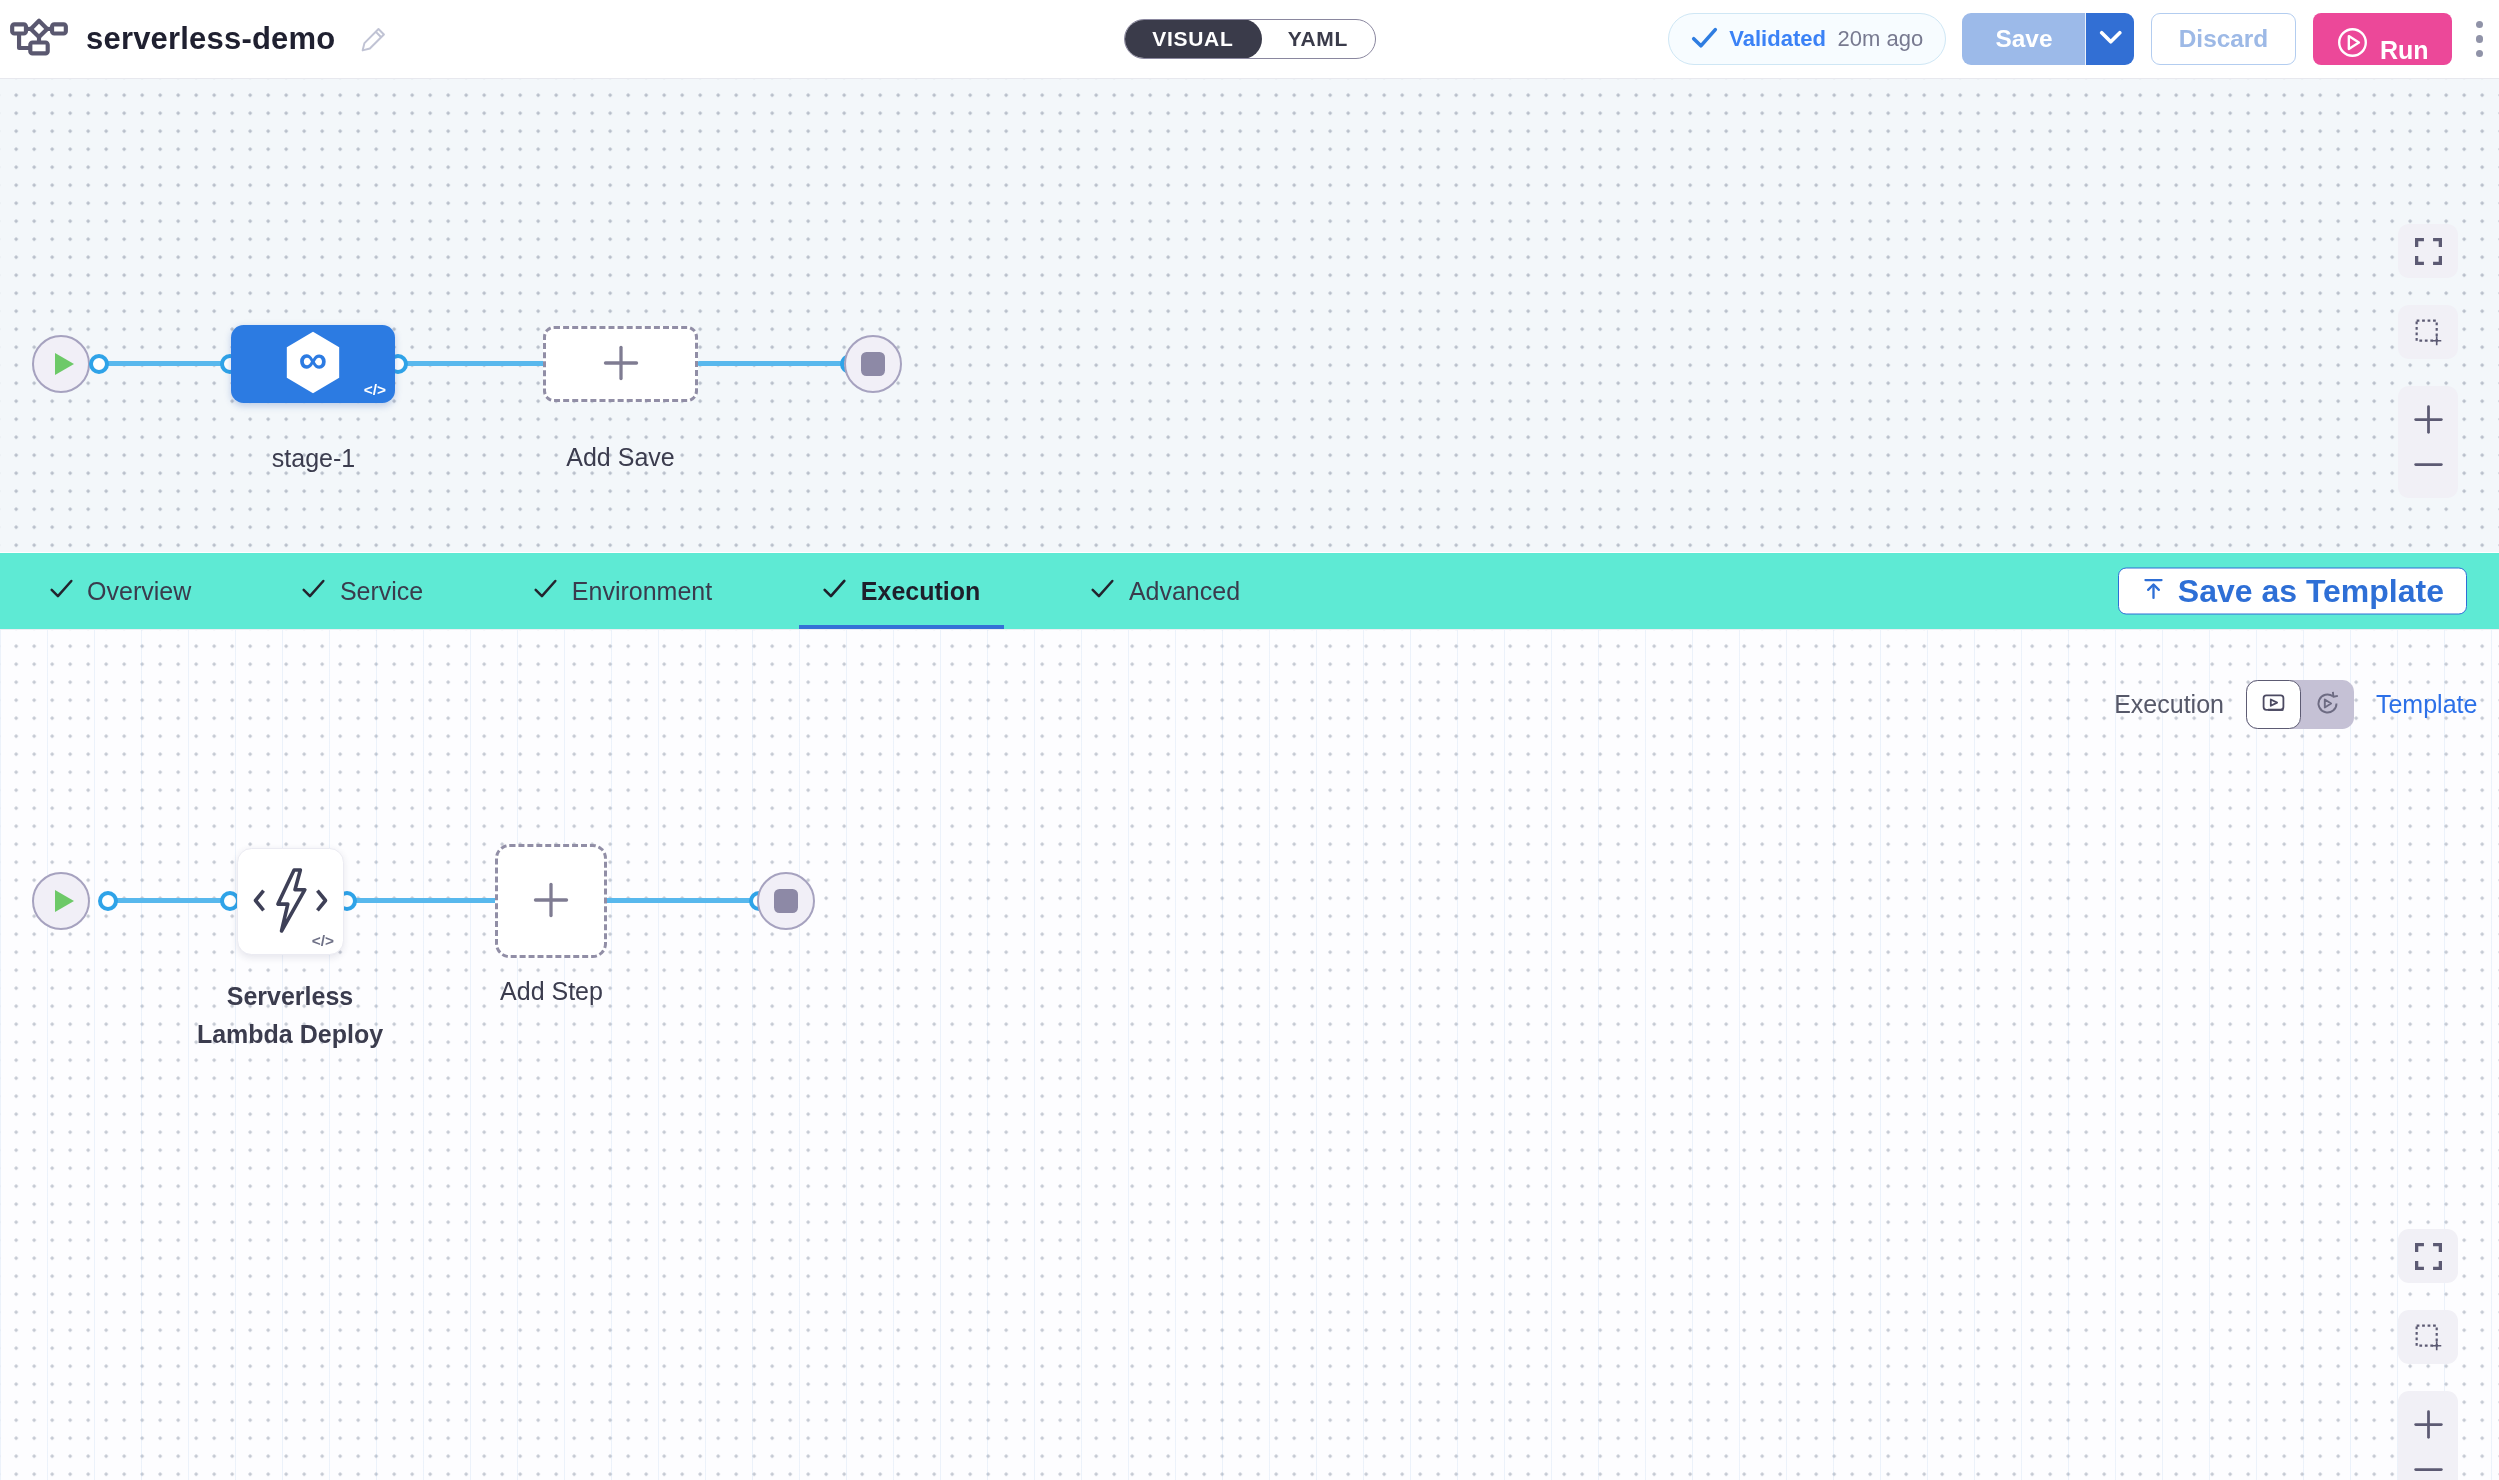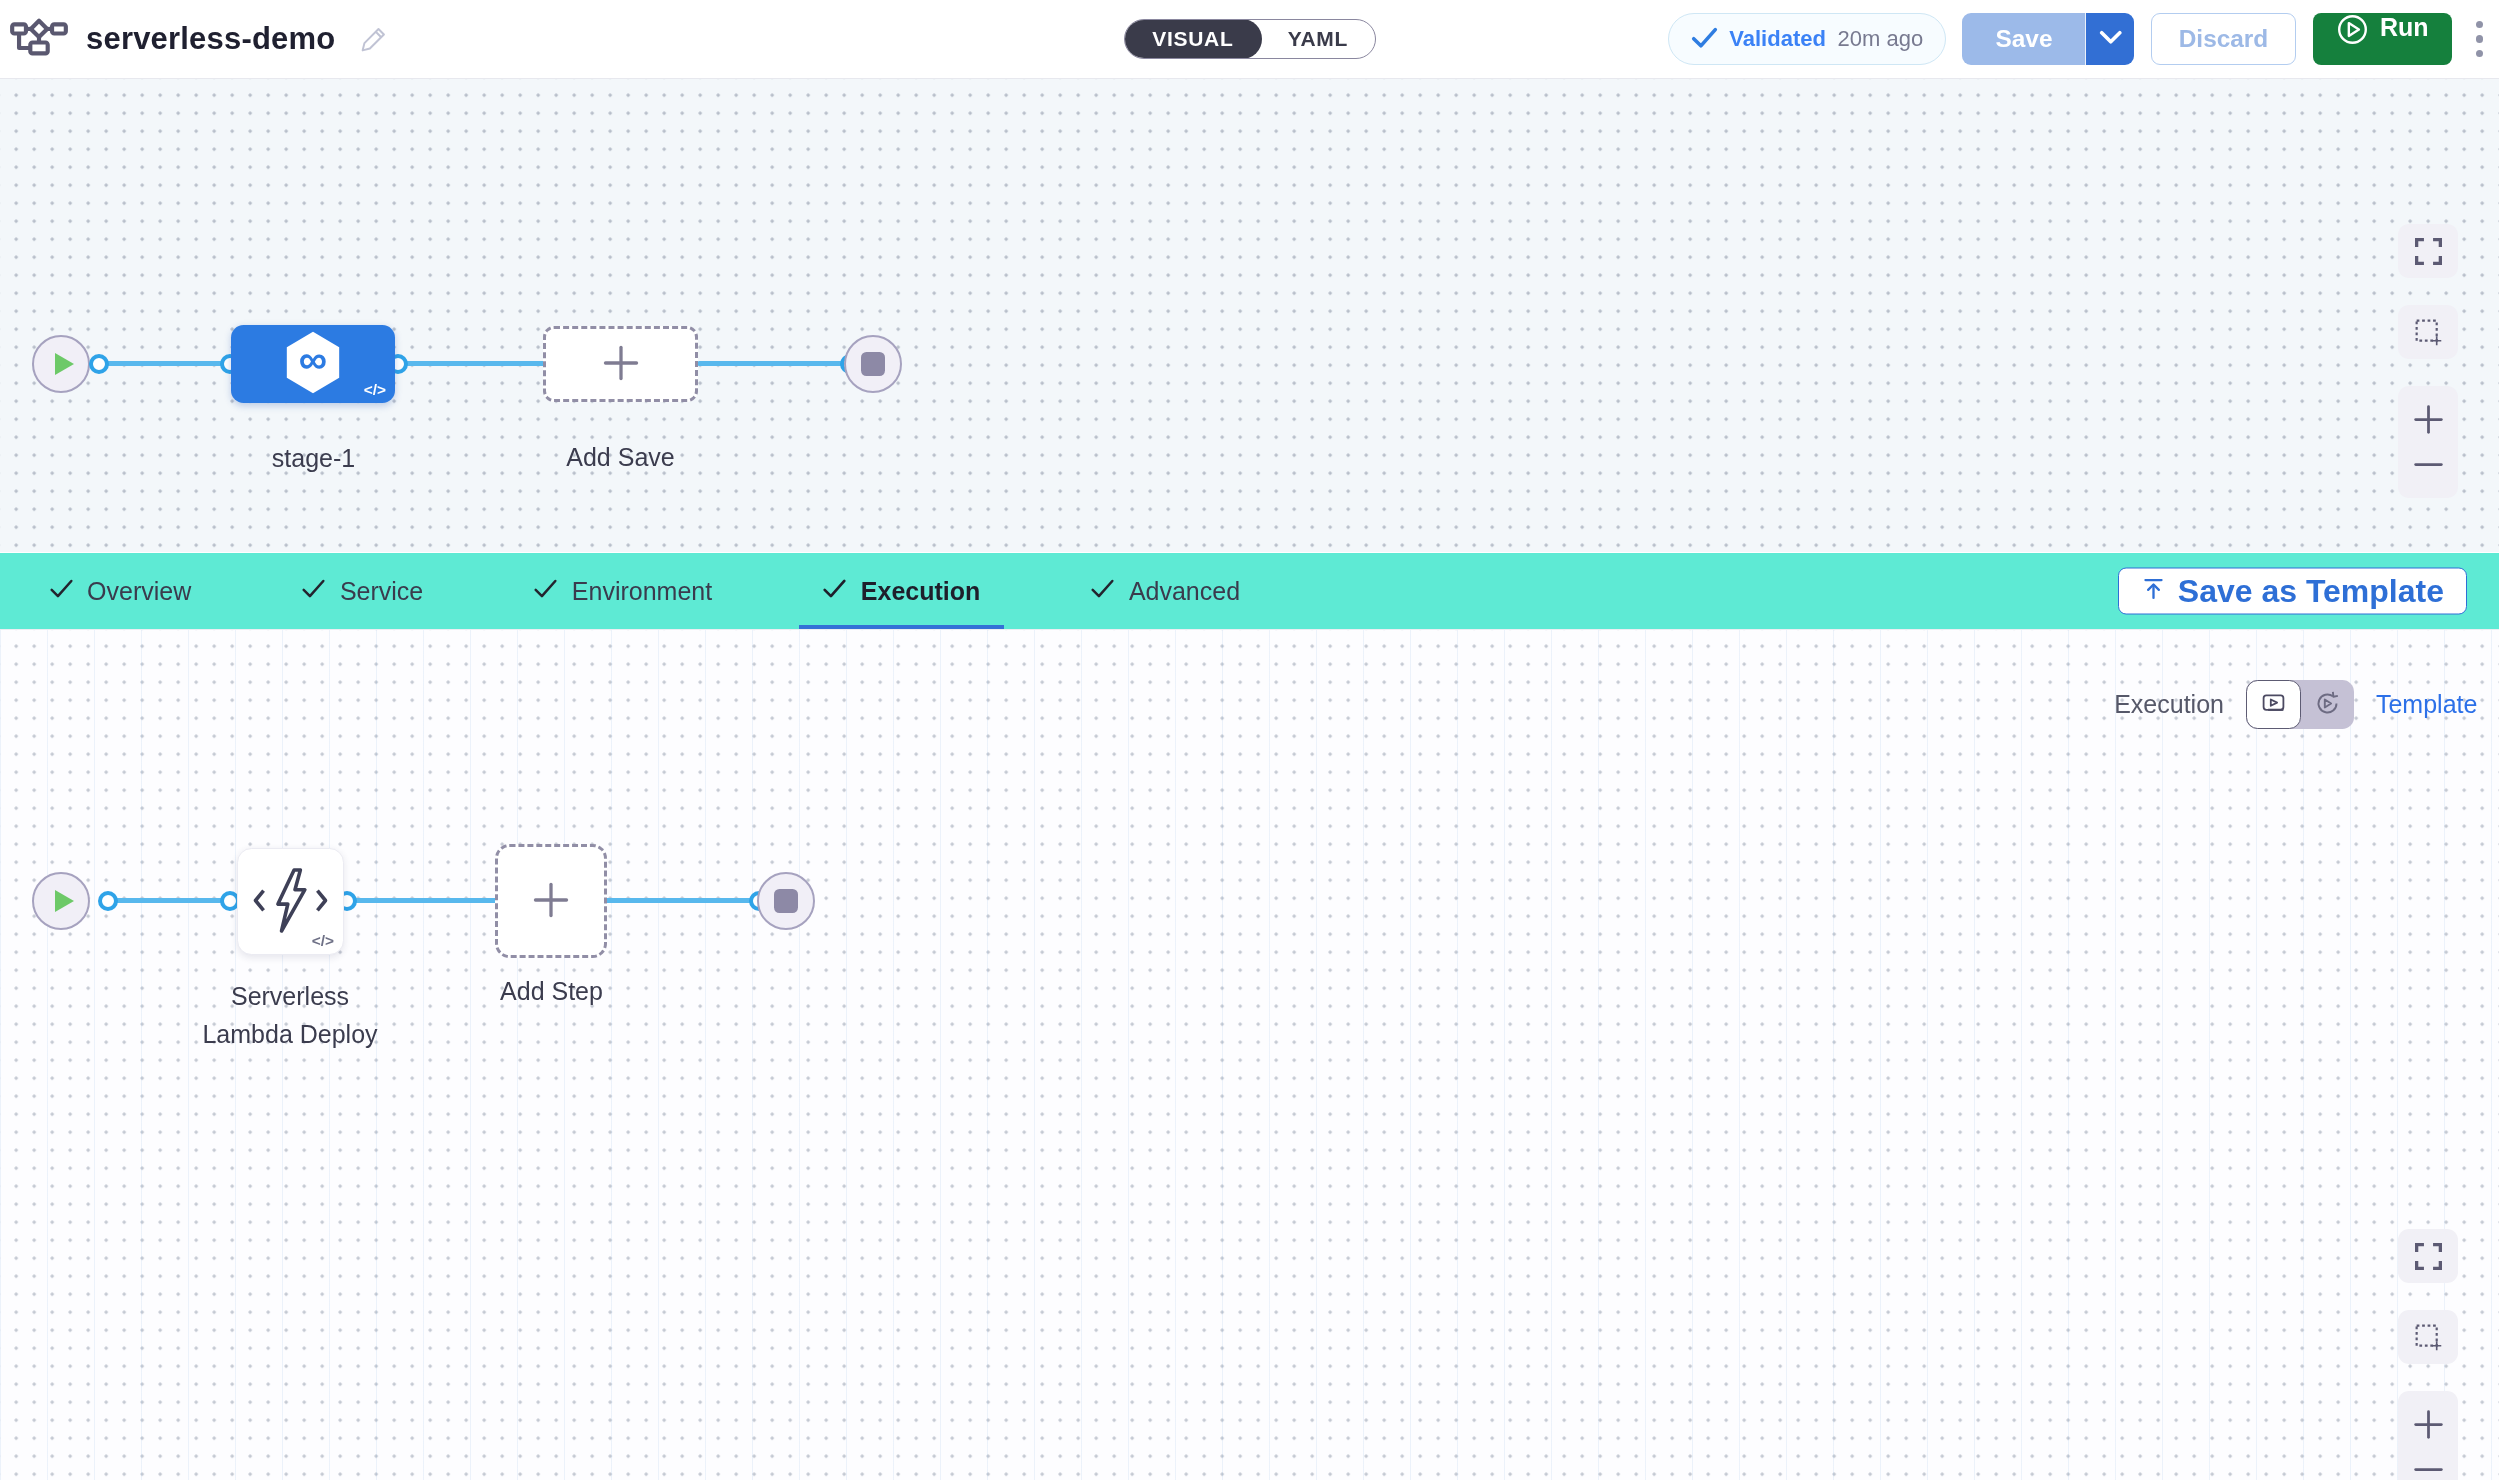--- a/index.html
+++ b/index.html
@@ -30,22 +30,22 @@
 
   .save-split { display:flex; height:52px; border-radius:9px; overflow:hidden; }
   .save-main { background:#9cbae9; color:#fff; font-size:24.4px; font-weight:700;
     display:flex; align-items:center; padding:0 33px; cursor:pointer; }
   .save-caret { background:#326fd4; width:49px; display:flex; align-items:center; justify-content:center;
     border-left:1.8px solid rgba(255,255,255,0.9); cursor:pointer; }
 
   .discard-btn { height:52px; border:1.8px solid #b3cdf0; border-radius:9px; background:#fff;
     color:#9db9e6; font-size:24.4px; font-weight:700; display:flex; align-items:center;
     padding:0 27px; cursor:pointer; }
-  .run-btn { height:52px; background:#15803d; border-radius:8.1px; color:#fff; font-size:25px; font-weight:700;
-    display:flex; align-items:flex-start; gap:11px; padding:0 23.5px; cursor:pointer; }
+  .run-btn { height:52px; background:#ec4899; border-radius:8.1px; color:#fff; font-size:25px; font-weight:700;
+    display:flex; align-items:flex-end; gap:11px; padding:0 23.5px; cursor:pointer; }
   .kebab { display:flex; flex-direction:column; gap:7.2px; padding:5.4px 7.2px; cursor:pointer; }
   .kebab span { width:7.2px; height:7.2px; border-radius:50%; background:#9093a8; }
 
   
   .canvas { position:absolute; left:0; width:100%; overflow:hidden; }
   .canvas1 { top:79px; height:473px; background-color:#f3f7fa;
     background-image:radial-gradient(#b7bec9 1.5px, transparent 1.7px);
     background-size:18px 18px; background-position:7.2px 7.2px; }
   .canvas2 { top:630px; height:851px; background-color:#fdfdff;
     background-image:
@@ -365,21 +365,21 @@
           <path d="M23 6 V40"></path>
             <path d="M6 23 H40"></path>
         </svg>
       </span>
     </div>
 
     <div class="terminal" style="left:757px; top:242px;">
       <div class="stop-sq"></div>
     </div>
 
-    <div class="node-label" style="left:186px; top:348px; width:208px;">Serverless Lambda Deploy</div>
+    <div class="node-label" style="left:186px; top:348px; width:208px;font-weight:bold;">Serverless Lambda Deploy</div>
     <div class="node-label" style="left:461px; top:343px; width:181px;">Add Step</div>
 
     <div class="canvas-controls" style="top:599px;">
       <div class="ctrl-btn">
         <svg width="31" height="31" viewBox="0 0 34 34" fill="none" stroke="#5c5a73" stroke-width="3.6">
           <path d="M4 12 V4 H12"></path>
             <path d="M22 4 H30 V12"></path>
             <path d="M30 22 V30 H22"></path>
             <path d="M12 30 H4 V22"></path>
         </svg>

